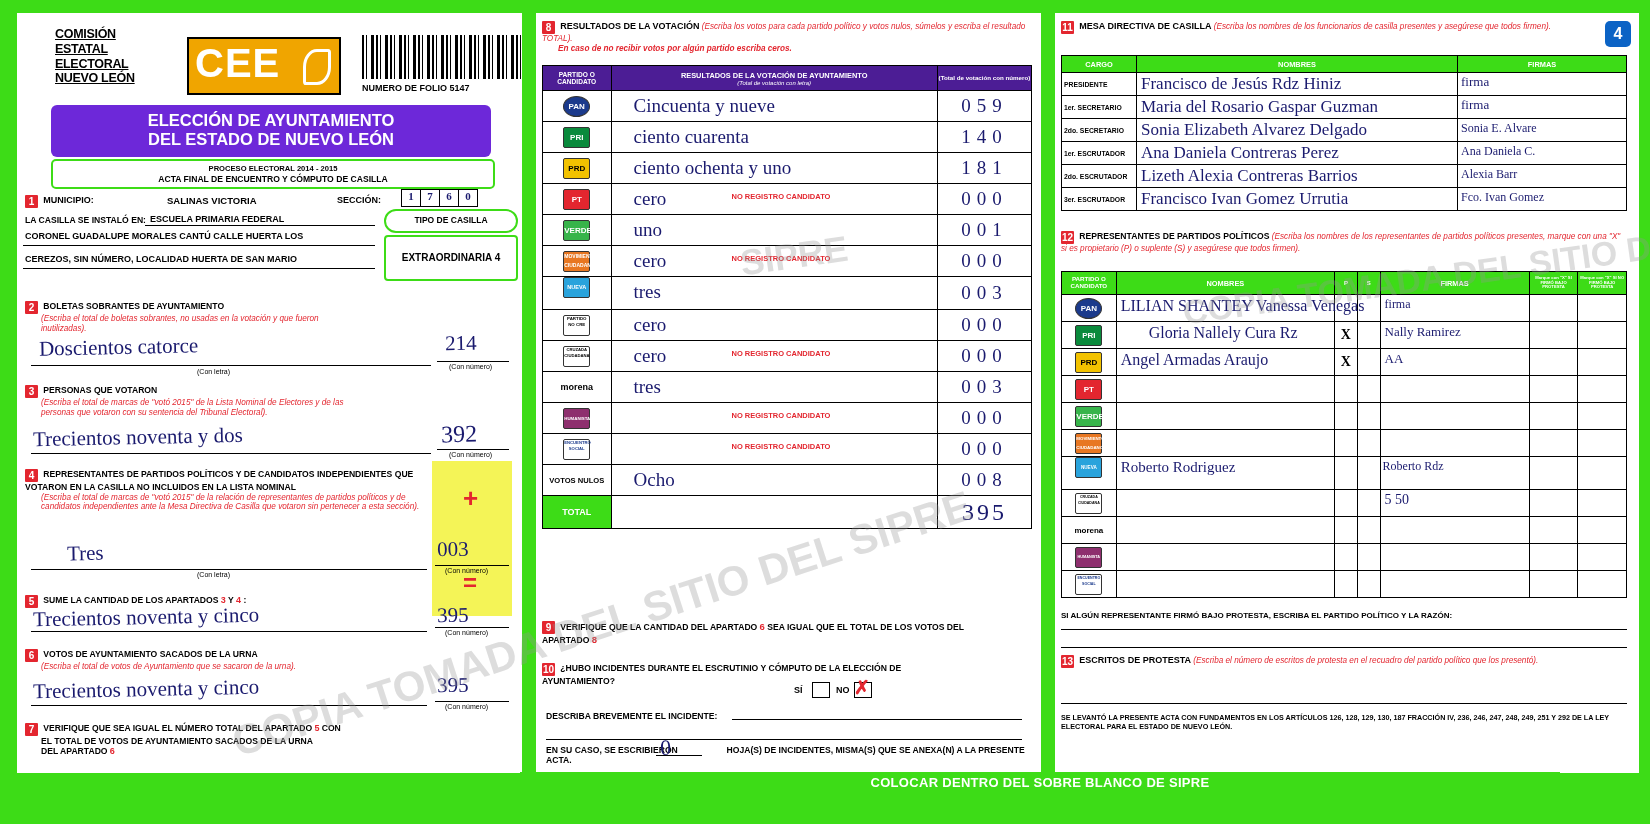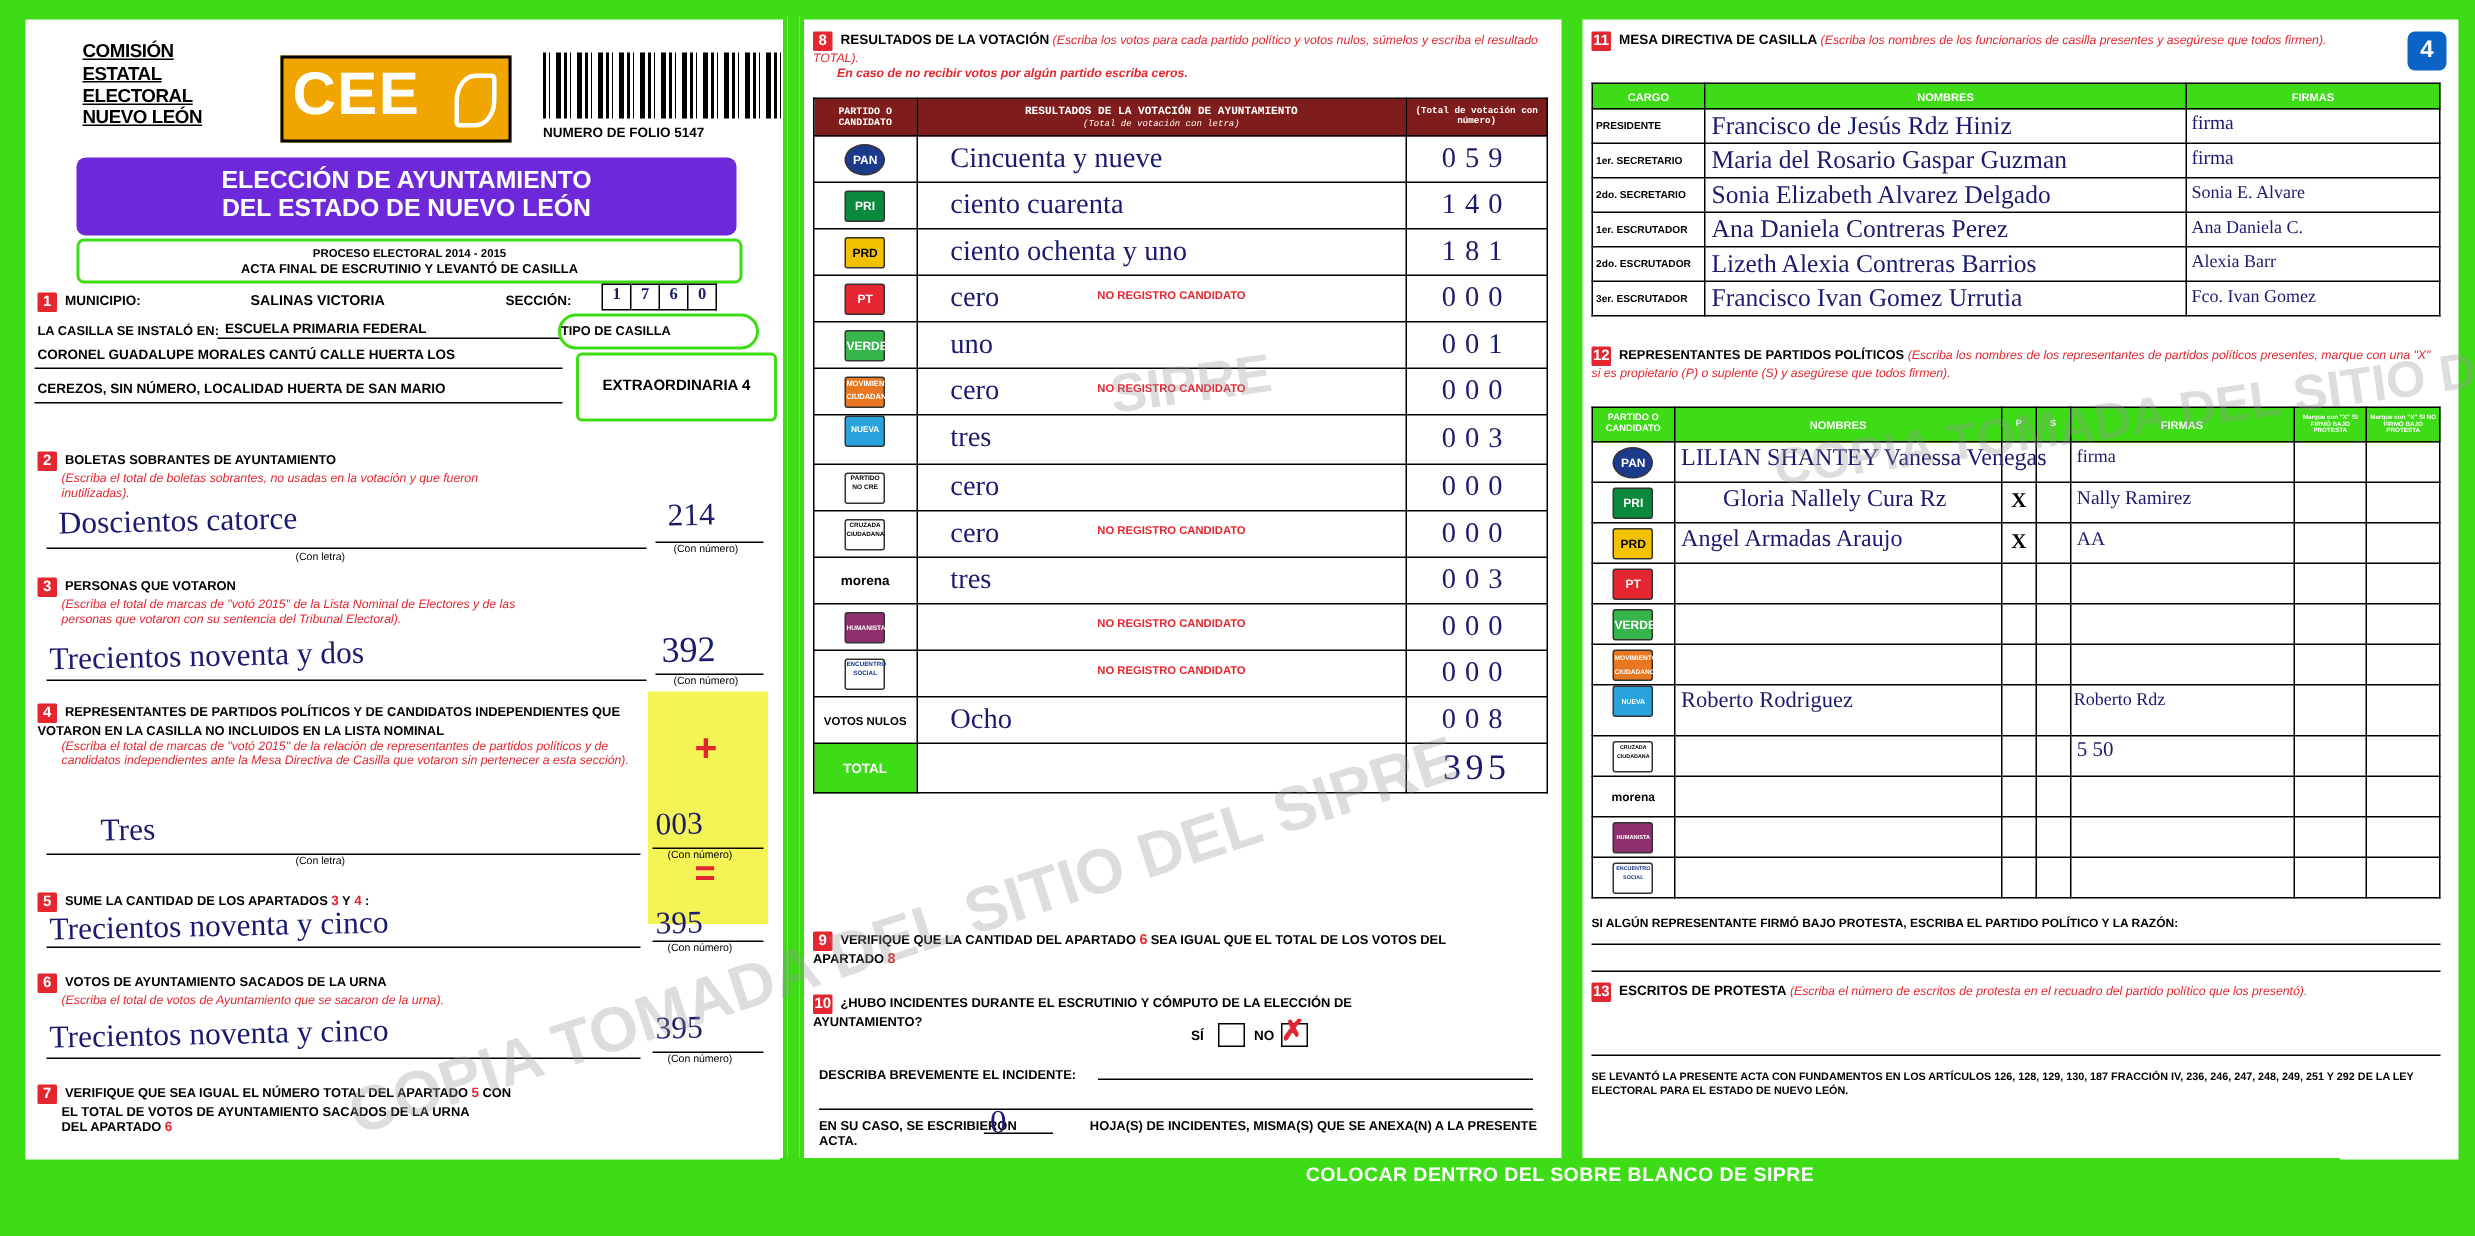--- a/index.html
+++ b/index.html
@@ -57,21 +57,21 @@
 
     <div class="barcode"></div>
     <div class="sec b" style="left:345px;top:70px;font-size:9px;">NUMERO DE FOLIO 5147</div>
 
     <div class="title-green" style="left:34px;top:92px;width:440px;height:52px;border-radius:6px;">
       <div style="font-size:16.5px;font-weight:bold;padding-top:6px;">ELECCIÓN DE AYUNTAMIENTO</div>
       <div style="font-size:16.5px;font-weight:bold;">DEL ESTADO DE NUEVO LEÓN</div>
     </div>
     <div style="position:absolute;left:34px;top:146px;width:440px;height:26px;border:2px solid #3ddc17;border-radius:5px;text-align:center;">
       <div class="sec b" style="position:static;font-size:7.6px;padding-top:4px;">PROCESO ELECTORAL 2014 - 2015</div>
-      <div class="sec b" style="position:static;font-size:8.6px;">ACTA FINAL DE ESCRUTINIO Y LEVANTÓ DE CASILLA</div>
+      <div class="sec b" style="position:static;font-size:8.6px;">ACTA FINAL DE ENCUENTRO Y CÓMPUTO DE CASILLA</div>
     </div>
 
     <div class="sec" style="left:8px;top:182px;width:300px;">
       <span class="numbox">1</span>
       <span class="b" style="font-size:9px;">MUNICIPIO:</span>
     </div>
     <div class="sec b" style="left:150px;top:182px;font-size:9.5px;">SALINAS VICTORIA</div>
     <div class="sec b" style="left:320px;top:182px;font-size:9px;">SECCIÓN:</div>
     <div style="position:absolute;left:384px;top:176px;display:flex;">
       <div style="width:18px;height:16px;border:1px solid #000;text-align:center;font-size:11px;font-weight:bold;font-family:'Liberation Serif',serif;color:#1a1a6e;">1</div>
@@ -81,21 +81,21 @@
     </div>
 
     <div class="sec b" style="left:8px;top:202px;font-size:8.6px;">LA CASILLA SE INSTALÓ EN:</div>
     <div class="sec b" style="left:133px;top:201px;font-size:9px;">ESCUELA PRIMARIA FEDERAL</div>
     <div class="sec b" style="left:8px;top:218px;font-size:9px;">CORONEL GUADALUPE MORALES CANTÚ CALLE HUERTA LOS</div>
     <div class="sec b" style="left:8px;top:241px;font-size:9px;">CEREZOS, SIN NÚMERO, LOCALIDAD HUERTA DE SAN MARIO</div>
     <div class="line" style="left:128px;top:212px;width:230px;"></div>
     <div class="line" style="left:6px;top:232px;width:352px;"></div>
     <div class="line" style="left:6px;top:255px;width:352px;"></div>
 
-    <div style="position:absolute;left:355px;top:196px;width:130px;height:20px;border:2px solid #3ddc17;border-radius:12px;text-align:left;">
+    <div style="position:absolute;left:367px;top:196px;width:130px;height:20px;border:2px solid #3ddc17;border-radius:12px;text-align:center;">
       <div class="sec b" style="position:static;font-size:8.5px;padding-top:4px;">TIPO DE CASILLA</div>
     </div>
     <div style="position:absolute;left:367px;top:222px;width:130px;height:42px;border:2px solid #3ddc17;border-radius:4px;text-align:center;">
       <div class="sec b" style="position:static;font-size:10px;padding-top:15px;">EXTRAORDINARIA 4</div>
     </div>
 
     <div class="sec" style="left:8px;top:288px;width:330px;">
       <span class="numbox">2</span>
       <span class="b" style="font-size:8.6px;">BOLETAS SOBRANTES DE AYUNTAMIENTO</span>
       <div class="red it" style="font-size:8.2px;padding-left:16px;">(Escriba el total de boletas sobrantes, no usadas en la votación y que fueron inutilizadas).</div>
@@ -175,21 +175,21 @@
   <div class="sheet" id="panel-mid">
     <div class="sec" style="left:6px;top:8px;width:490px;">
       <span class="numbox">8</span>
       <span class="b" style="font-size:9px;">RESULTADOS DE LA VOTACIÓN</span>
       <span class="red it" style="font-size:8.2px;">(Escriba los votos para cada partido político y votos nulos, súmelos y escriba el resultado TOTAL).</span>
       <div class="red it b" style="font-size:8.2px;padding-left:16px;">En caso de no recibir votos por algún partido escriba ceros.</div>
     </div>
 
     <table class="vt" style="position:absolute;left:6px;top:52px;width:490px;">
       <tbody>
-          <tr style="background:#7f1d1d;color:#fff;font-family:Liberation Mono, monospace;">
+          <tr style="background:#4c1d95;color:#fff;">
         <th class="b" style="width:58px;height:24px;">
           <div style="font-size:6.6px;line-height:1.1;">PARTIDO O CANDIDATO</div>
         </th>
         <th class="b" style="width:280px;">
           <div style="font-size:7.4px;">RESULTADOS DE LA VOTACIÓN DE AYUNTAMIENTO</div>
           <div style="font-size:6px;font-style:italic;font-weight:normal;">(Total de votación con letra)</div>
         </th>
         <th class="b" style="width:80px;">
           <div style="font-size:6.2px;line-height:1.1;">(Total de votación con número)</div>
         </th>

